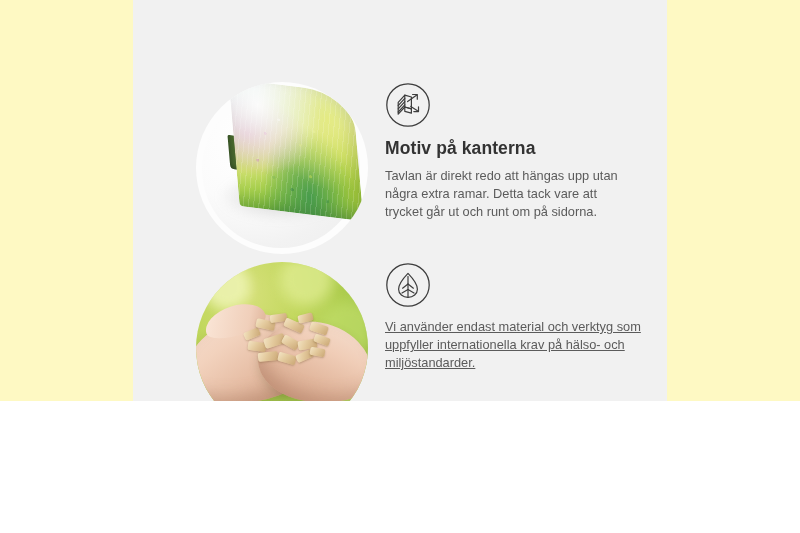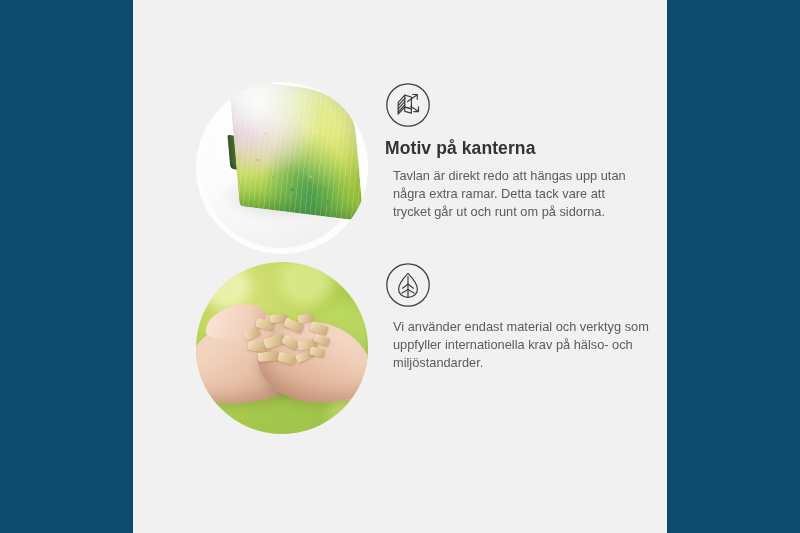--- a/index.html
+++ b/index.html
@@ -3,22 +3,22 @@
 <meta charset="utf-8">
 <style>
   html, body {
     margin: 0;
     padding: 0;
     background: #ffffff;
   }
   #page {
     position: relative;
     width: 800px;
-    height: 533px;
-    background: #0c4a6e;
+    height: 401px;
+    background: #fef9c3;
     overflow: hidden;
     font-family: "Liberation Sans", "DejaVu Sans", sans-serif;
   }
   #panel {
     position: absolute;
     left: 133px;
     top: 0;
     width: 534px;
     height: 533px;
     background: #f1f1f1;
@@ -229,27 +229,27 @@
   .icon-wrap svg { display: block; }
   .feature-title {
     margin: 0 0 8px 0;
     font-size: 17.5px;
     font-weight: 600;
     color: #333333;
     letter-spacing: 0.1px;
     line-height: 1.2;
   }
   .feature-desc {
-    margin: 8px;
+    margin: 0;
     font-size: 12.8px;
     line-height: 1.42;
     color: #5b5b5b;
     max-width: 236px;
   }
-  .feature-2 .feature-desc { max-width: 268px; }
+  .feature-2 .feature-desc { max-width: 268px; text-decoration: underline; }
 </style>
 </head>
 <body>
 
 <div id="page">
 
   <div id="panel">
 
     <div class="feature feature-1">
 

